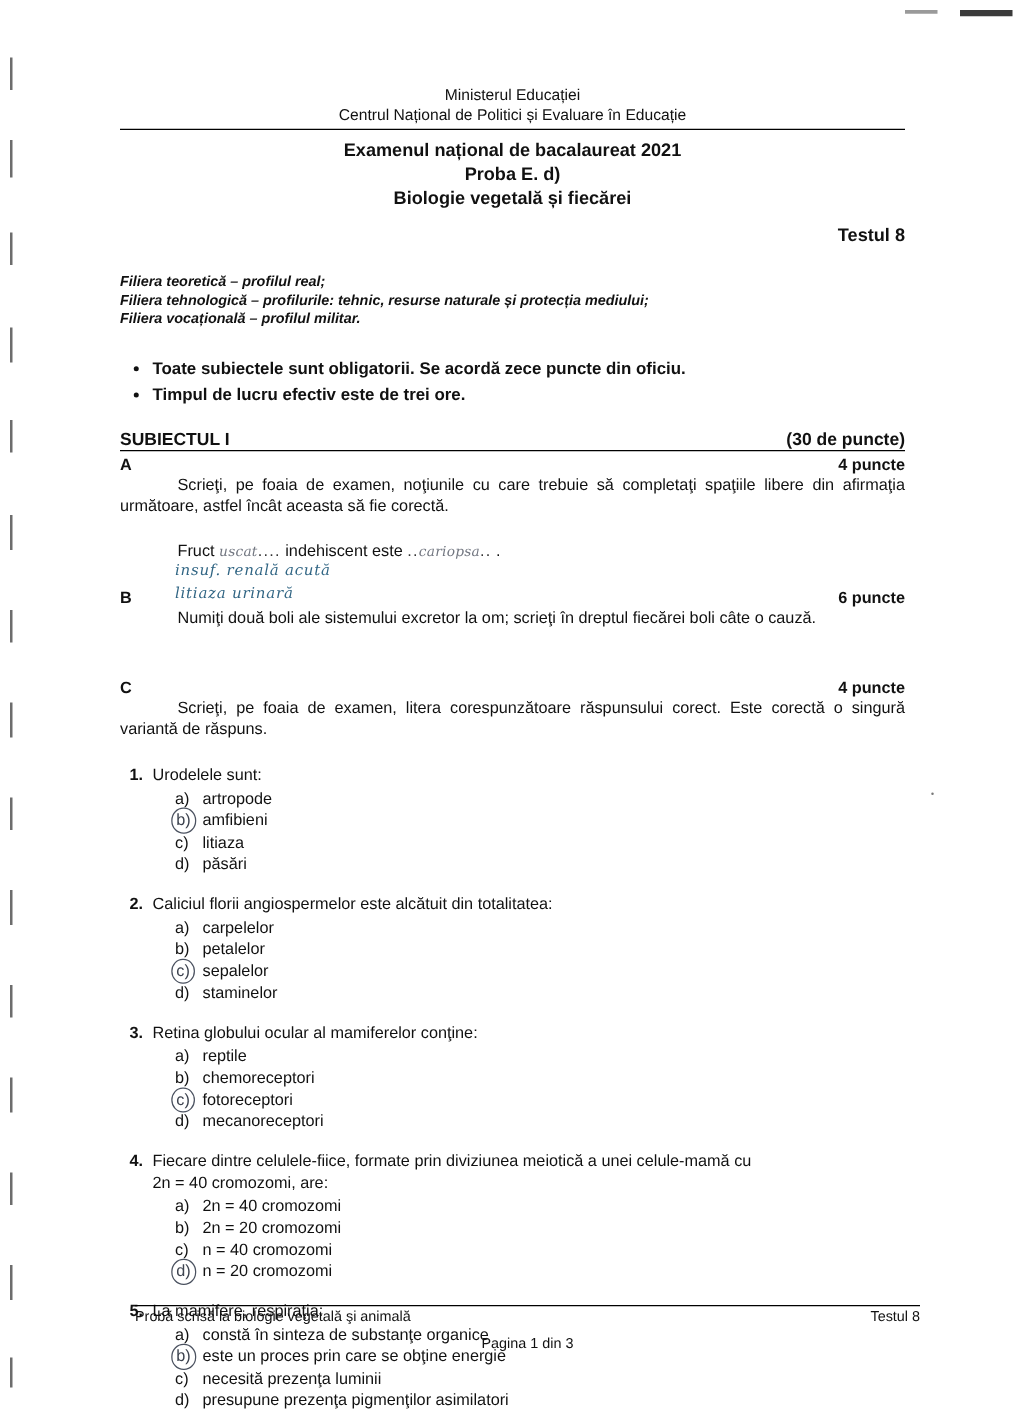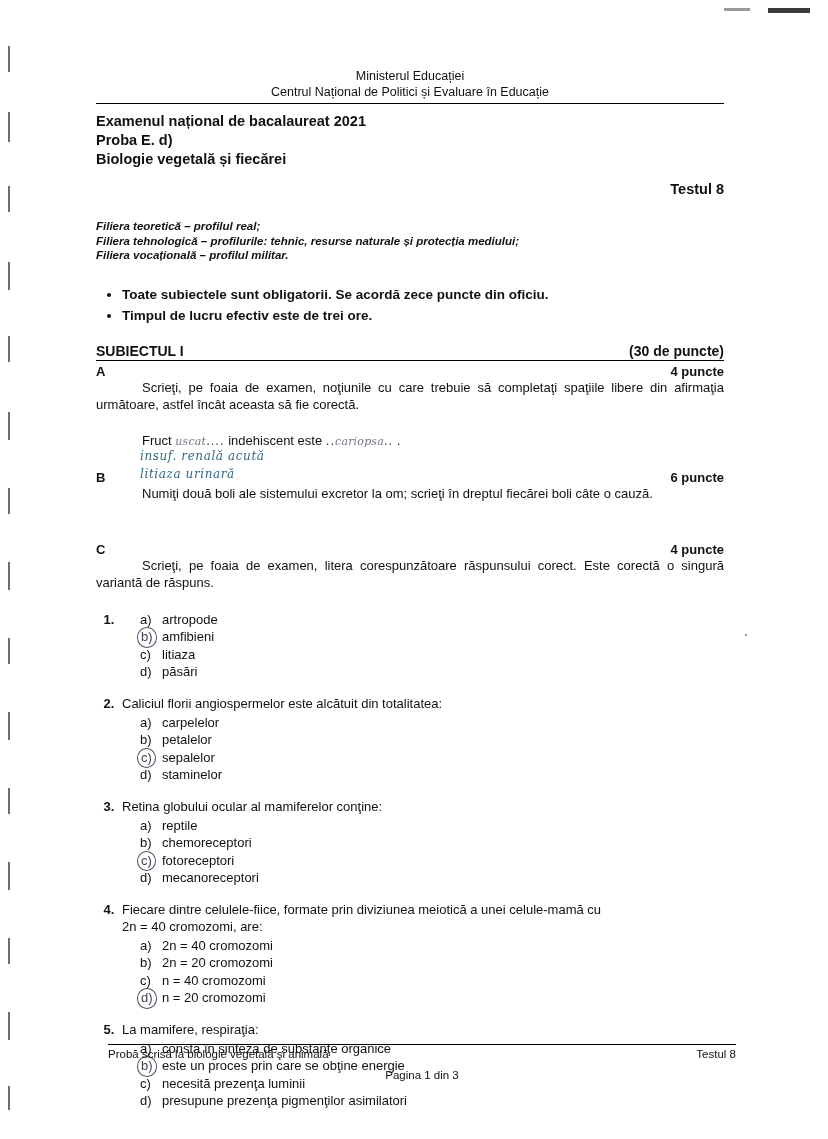--- a/index.html
+++ b/index.html
@@ -60,20 +60,21 @@
   }
 
   .hdr-rule {
     border-top: 1px solid #000;
     margin-top: 3px;
     margin-bottom: 8px;
     width: 100%;
   }
 
   .exam-title {
+    text-align: center;
     font-weight: bold;
     font-size: 14.5px;
     line-height: 19px;
   }
 
   .test-no {
     text-align: right;
     font-weight: bold;
     font-size: 14.5px;
     margin-top: 12px;
@@ -298,20 +299,21 @@
 
     <div class="ab-row" style="margin-top:40px;">
       <span>C</span>
       <span>4 puncte</span>
     </div>
     <p class="para">Scrieţi, pe foaia de examen, litera corespunzătoare răspunsului corect. Este corectă o singură variantă de răspuns.</p>
 
     <ol class="questions">
 
       <li>
+        <span class="qtext">Urodelele sunt:</span>
         <ul class="answers">
           <li><span class="lbl">a)</span><span>artropode</span></li>
           <li class="circled"><span class="lbl">b)</span><span>amfibieni</span></li>
           <li><span class="lbl">c)</span><span>litiaza</span></li>
           <li><span class="lbl">d)</span><span>păsări</span></li>
         </ul>
       </li>
 
       <li>
         <span class="qtext">Caliciul florii angiospermelor este alcătuit din totalitatea:</span>

